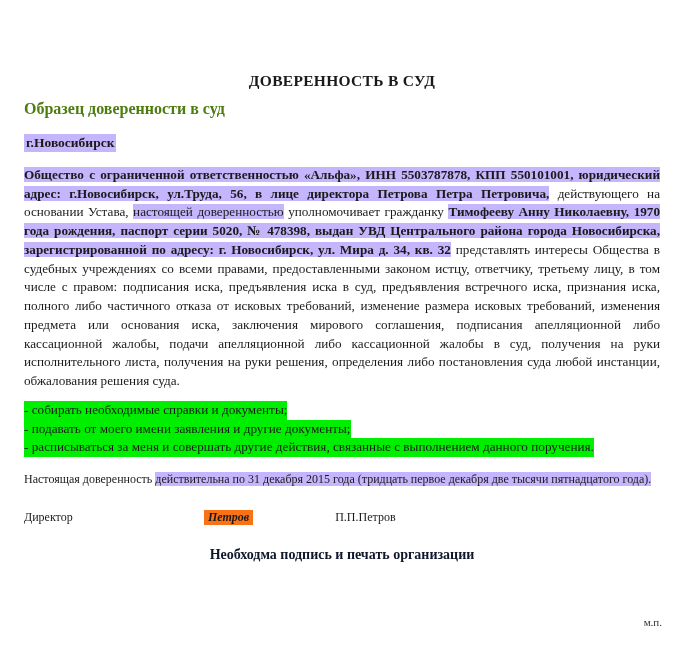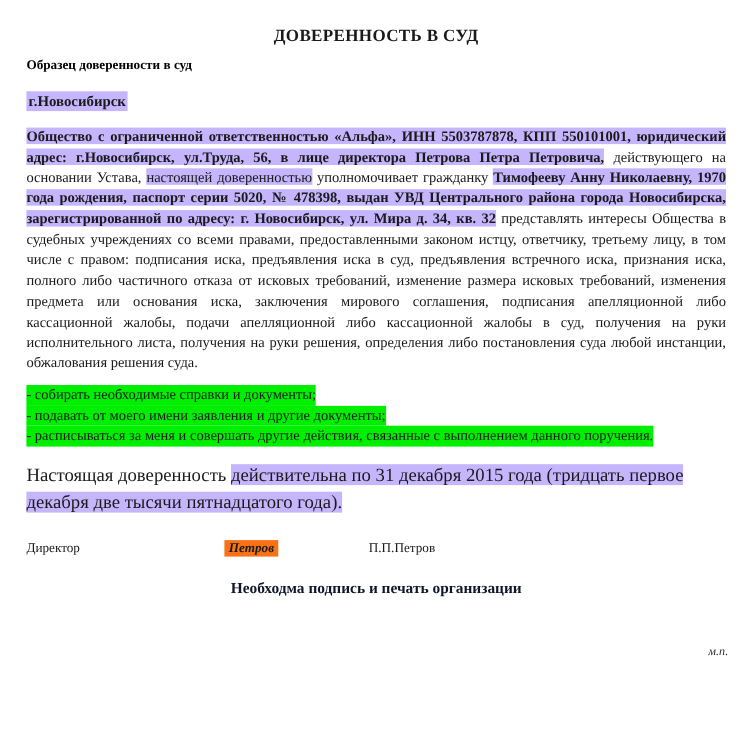--- a/index.html
+++ b/index.html
@@ -14,32 +14,33 @@
     color: #1a1a1a;
     position: relative;
     overflow: hidden;
   }
   .page {
     width: 682px;
     height: 598px;
     box-sizing: border-box;
     padding: 20px 22px 0 24px;
     position: relative;
+    margin-top: 48px;
   }
   .doc-title {
     text-align: center;
     font-weight: bold;
     font-size: 15.5px;
     letter-spacing: 0.3px;
     margin: 4px 0 10px 0;
   }
   .sample-label {
-    color: #000000;
+    color: #4d7c0f;
     font-weight: bold;
-    font-size: 12px;
+    font-size: 16px;
     margin: 0 0 16px 0;
   }
   .hl {
     background: #c4b5fd;
   }
   .hl-green {
     background: #00ee00;
   }
   .row-city {
     display: flex;
@@ -74,21 +75,21 @@
   .powers-block {
     margin: 2px 0 12px 0;
   }
   .powers-line {
     display: block;
     width: fit-content;
     max-width: 100%;
   }
   .validity {
     margin: 14px 0 22px 0;
-    font-size: 17px;
+    font-size: 12px;
     line-height: 1.45;
   }
   .sign-row {
     font-size: 13.2px;
     margin: 0 0 16px 0;
     display: flex;
     align-items: baseline;
   }
   .sign-row .label {
     white-space: nowrap;
@@ -121,24 +122,23 @@
   .footer-note {
     text-align: center;
     color: #0f172a;
     font-weight: bold;
     font-size: 14px;
     margin: 4px 0 0 0;
   }
   .mp {
     position: absolute;
     right: 20px;
-    bottom: 0;
+    bottom: 18px;
     font-size: 11px;
     color: #333;
-    font-style: italic;
   }
   .justify-fill {
     text-align: justify;
   }
   .justify-fill:after {
     content: "";
     display: inline-block;
     width: 100%;
   }
 </style>

